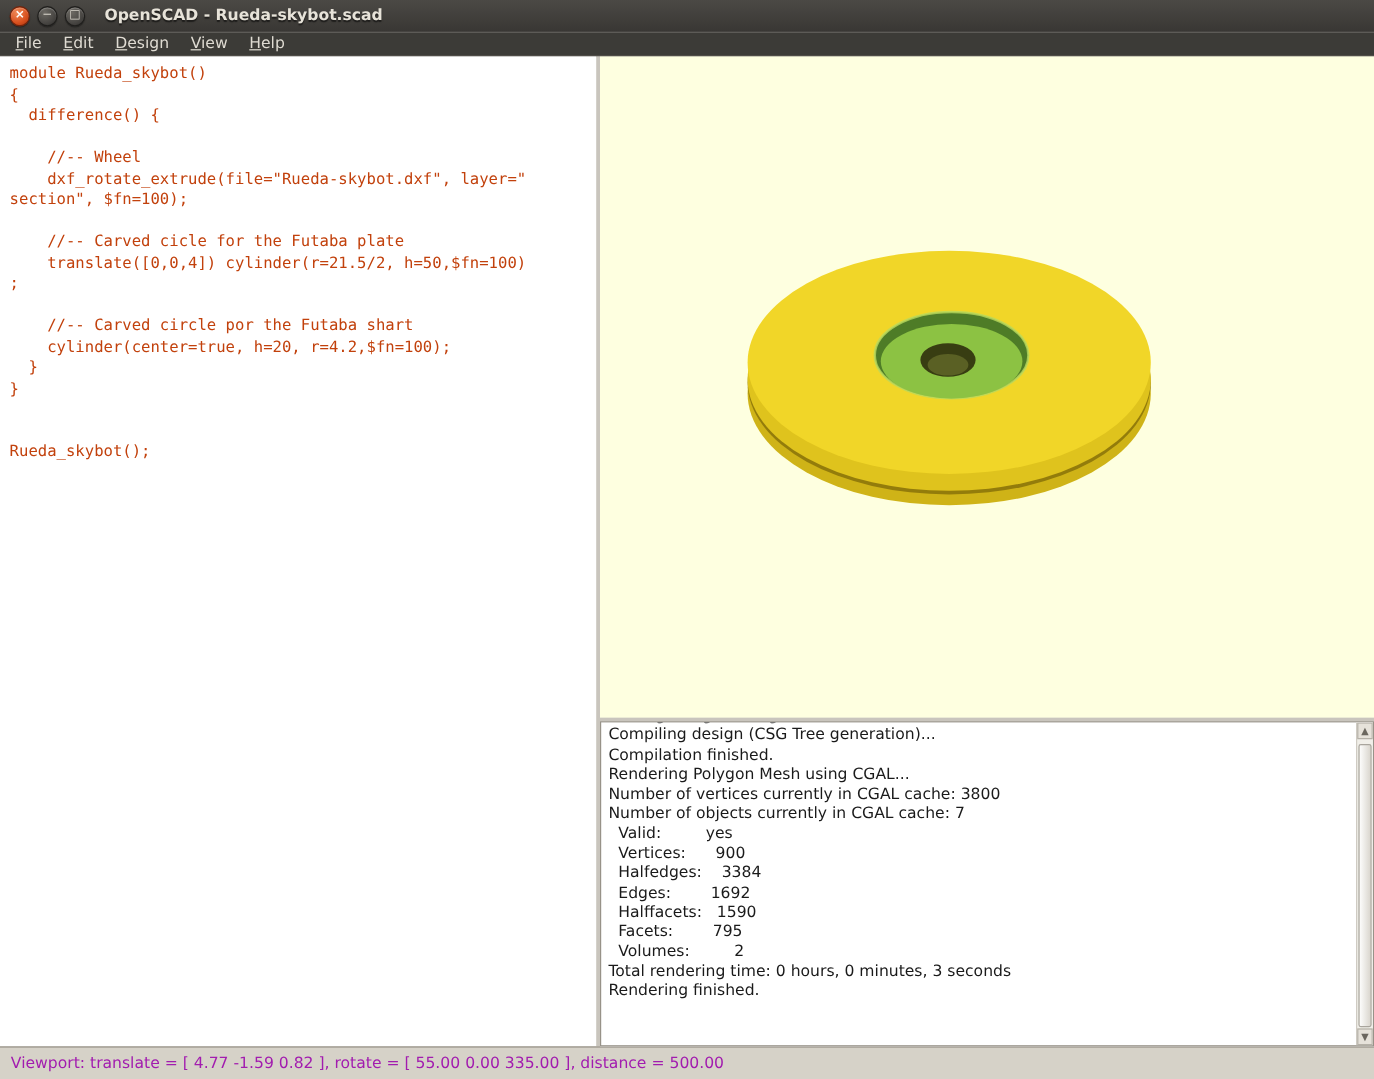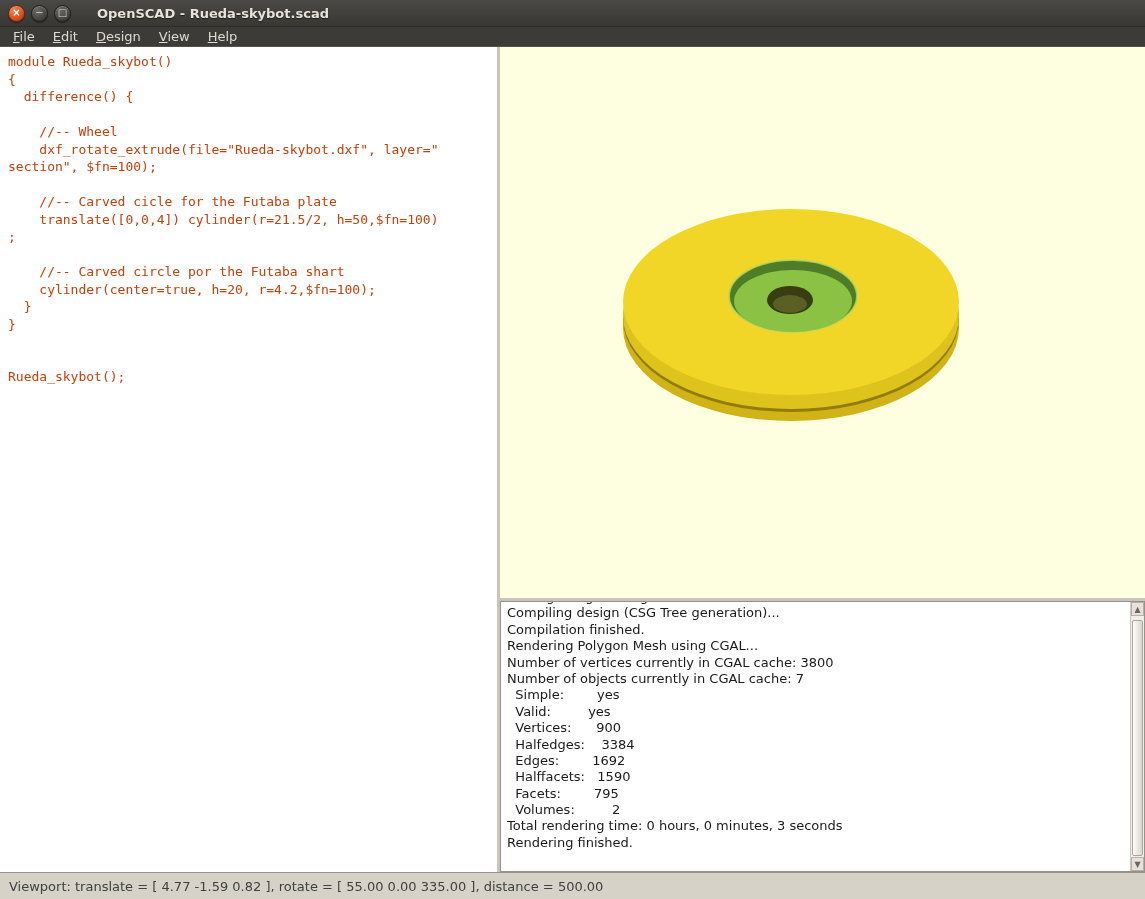--- a/index.html
+++ b/index.html
@@ -10,21 +10,21 @@
   
   .titlebar { height:27px; flex:0 0 27px; background:linear-gradient(#4b4945,#393734);
               border-bottom:1px solid #2b2a27; display:flex; align-items:center; padding:0 8px; }
   .winbtn { width:17px; height:17px; border-radius:50%; display:flex; align-items:center;
             justify-content:center; font-size:10px; line-height:1; margin-right:6px;
             box-shadow:inset 0 1px 1px rgba(255,255,255,.25), 0 1px 1px rgba(0,0,0,.4); cursor:default; }
   .winbtn.close { background:radial-gradient(circle at 35% 30%, #f08a58, #d84f1d 60%, #a23310);
                   border:1px solid #73230a; color:#fff; font-weight:bold; }
   .winbtn.min, .winbtn.max { background:radial-gradient(circle at 35% 30%, #6c6963, #454340 65%, #2d2b29);
                   border:1px solid #1f1e1c; color:#d8d4cb; }
-  .wintitle { color:#e7e3d9; font-size:13px; font-weight:bold; margin-left:20px;
+  .wintitle { color:#e7e3d9; font-size:13px; font-weight:bold; margin-left:10px;
               text-shadow:0 1px 1px rgba(0,0,0,.55); white-space:nowrap; }
 
   
   .menubar { height:20px; flex:0 0 20px; background:#3c3b37; border-bottom:1px solid #55524c;
              display:flex; align-items:flex-end; padding:0 4px; }
   .menu-item { display:inline-block; color:#dfdbd2; font-size:13px; line-height:18px; padding:0 9px; }
   .menu-item::first-letter { text-decoration:underline; }
 
   
   .main { flex:1 1 auto; display:flex; min-height:0; }
@@ -50,21 +50,21 @@
   .sb-arrow { position:absolute; left:0; width:13px; height:14px; text-align:center;
               font-size:8px; line-height:14px; color:#6b675f; background:#e6e2da;
               border:1px solid #b5b1a8; }
   .sb-up { top:0; }
   .sb-down { bottom:0; }
   .sb-thumb { position:absolute; left:1px; right:1px; top:18px; bottom:15px;
               background:linear-gradient(90deg,#fdfdfc,#dad6ce); border:1px solid #a9a59d; border-radius:2px; }
 
   
   .statusbar { height:27px; flex:0 0 27px; background:#d6d2c8; border-top:1px solid #979288;
-               display:flex; align-items:center; padding:0 9px; font-size:13px; color:#404040; white-space:nowrap; }
+               display:flex; align-items:center; padding:0 9px; font-size:13px; color:#a21caf; white-space:nowrap; }
 </style>
 </head>
 <body>
 
 <div class="window">
 
   <div class="titlebar">
     <div class="winbtn close">×</div>
     <div class="winbtn min">−</div>
     <div class="winbtn max">□</div>
@@ -133,21 +133,20 @@
       <div class="hsplit"></div>
 
       <div class="console">
         <div class="console-text">
             <div class="console-line">Parsing design (AST generation)...</div>
             <div class="console-line">Compiling design (CSG Tree generation)...</div>
             <div class="console-line">Compilation finished.</div>
             <div class="console-line">Rendering Polygon Mesh using CGAL...</div>
             <div class="console-line">Number of vertices currently in CGAL cache: 3800</div>
             <div class="console-line">Number of objects currently in CGAL cache: 7</div>
-            <div class="console-line">  Simple:        yes</div>
             <div class="console-line">  Valid:         yes</div>
             <div class="console-line">  Vertices:      900</div>
             <div class="console-line">  Halfedges:    3384</div>
             <div class="console-line">  Edges:        1692</div>
             <div class="console-line">  Halffacets:   1590</div>
             <div class="console-line">  Facets:        795</div>
             <div class="console-line">  Volumes:         2</div>
             <div class="console-line">Total rendering time: 0 hours, 0 minutes, 3 seconds</div>
             <div class="console-line">Rendering finished.</div>
           </div>

